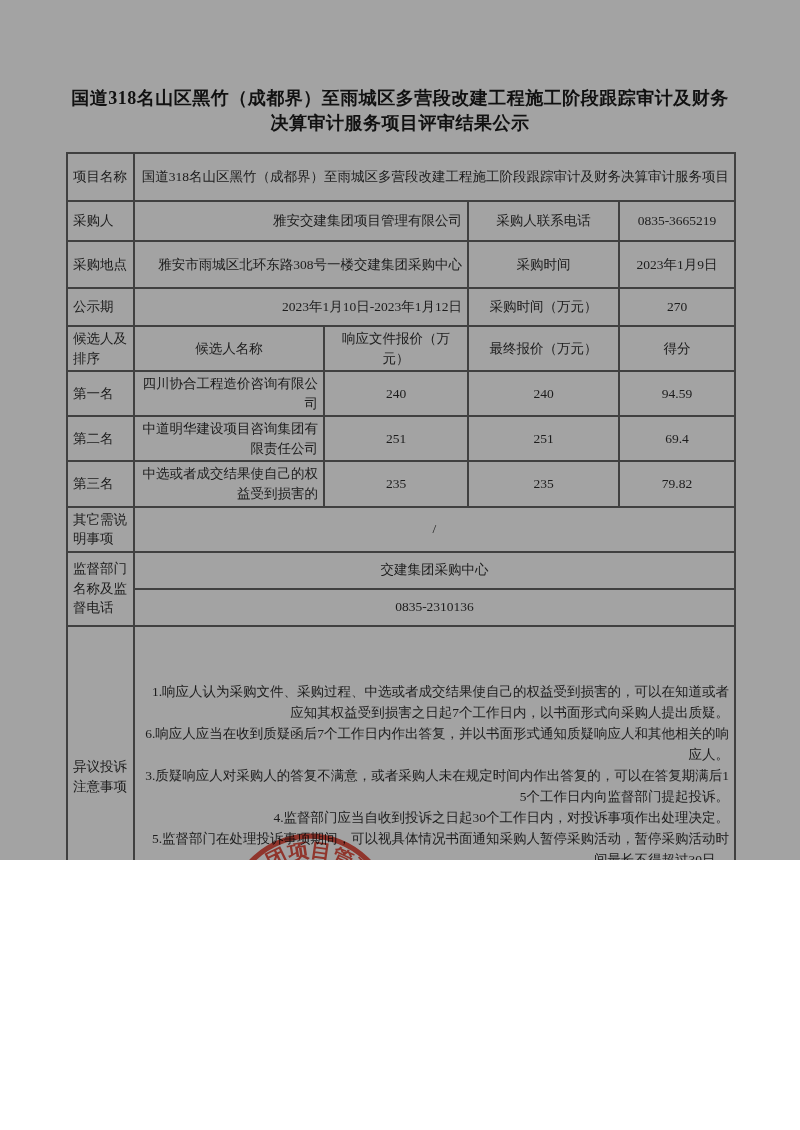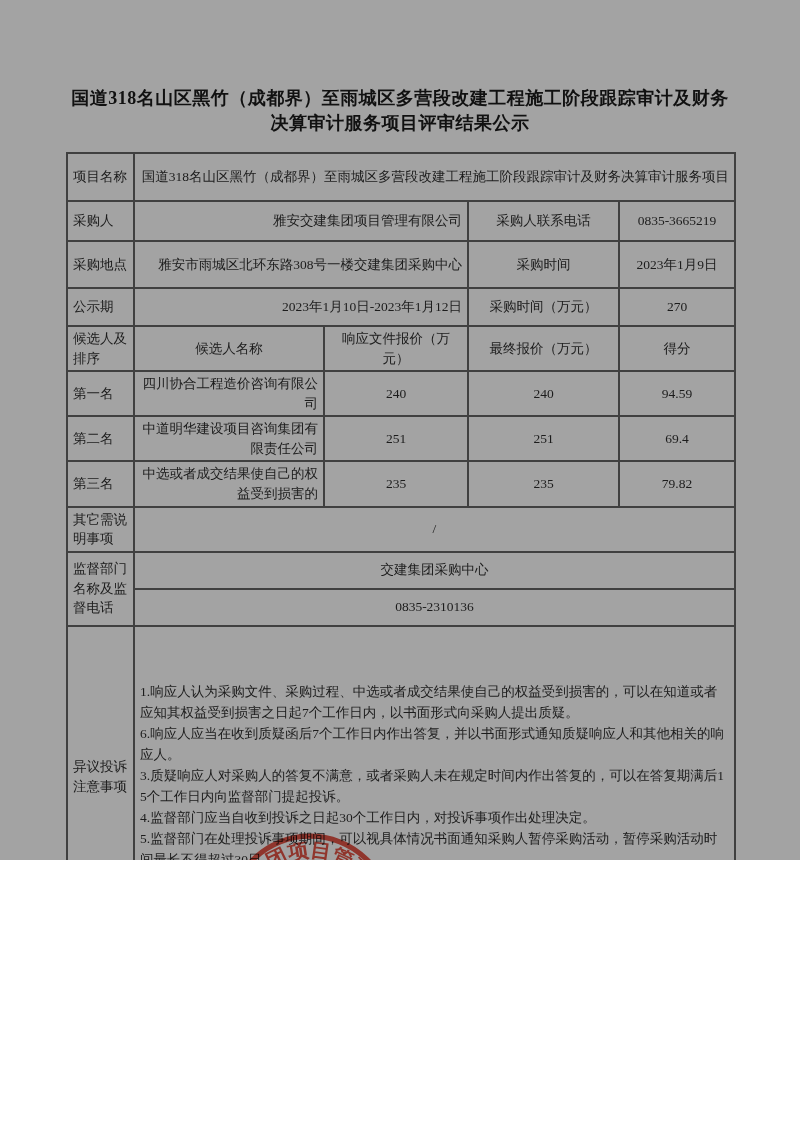--- a/index.html
+++ b/index.html
@@ -34,21 +34,21 @@
     border:2px solid #404040;
     padding:2px 5px;
     vertical-align:middle;
     line-height:1.45;
     word-break:break-all;
   }
   td.lbl{ text-align:left; }
   td.ctr{ text-align:center;margin-left:12px; }
   td.lft{ text-align:right; }
   td.notes-cell{ padding:8px 10px; }
-  .note-line{ line-height:1.55; text-align:left; }
+  .note-line{ line-height:1.55; text-align:right; }
   .sign-cell{ text-align:left; padding-left:6px; }
 
   
   .stamp{
     position:absolute;
     left:224px;top:831px;
     width:172px;height:172px;
     opacity:0.88;
     mix-blend-mode:multiply;
     pointer-events:none;

